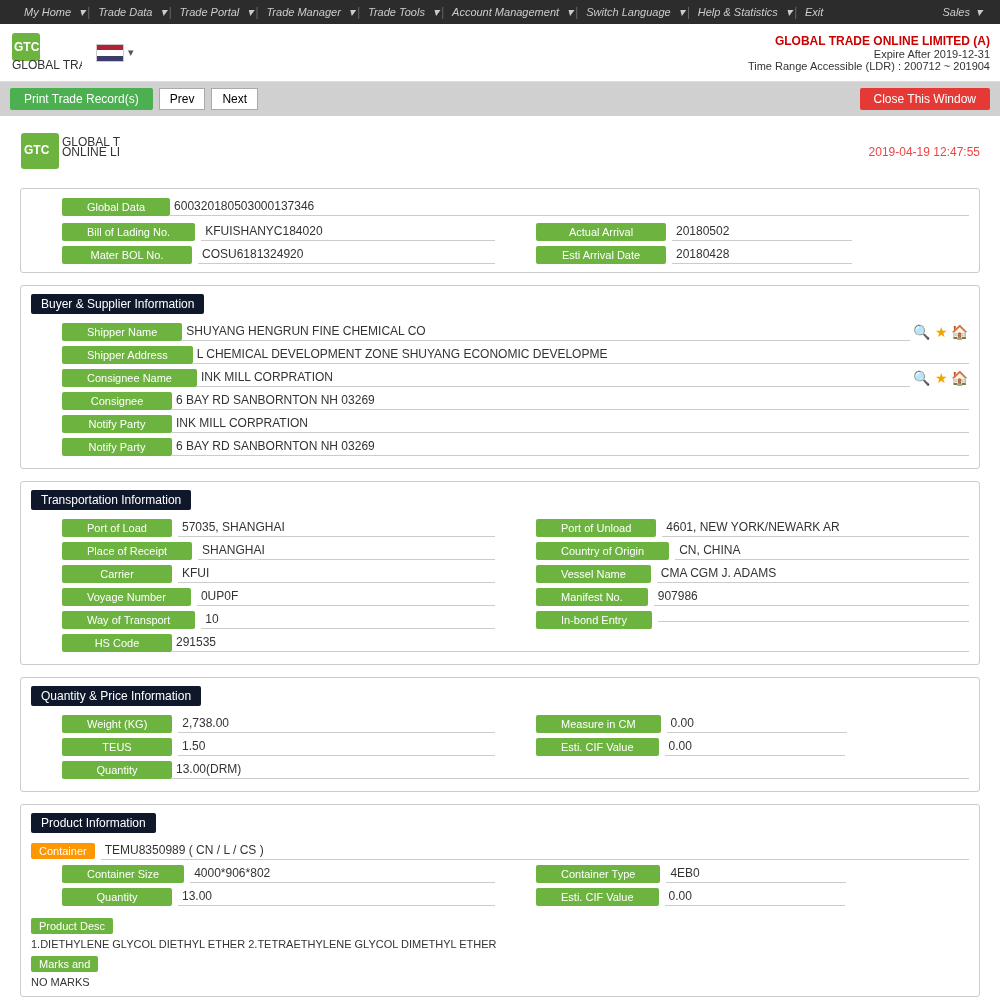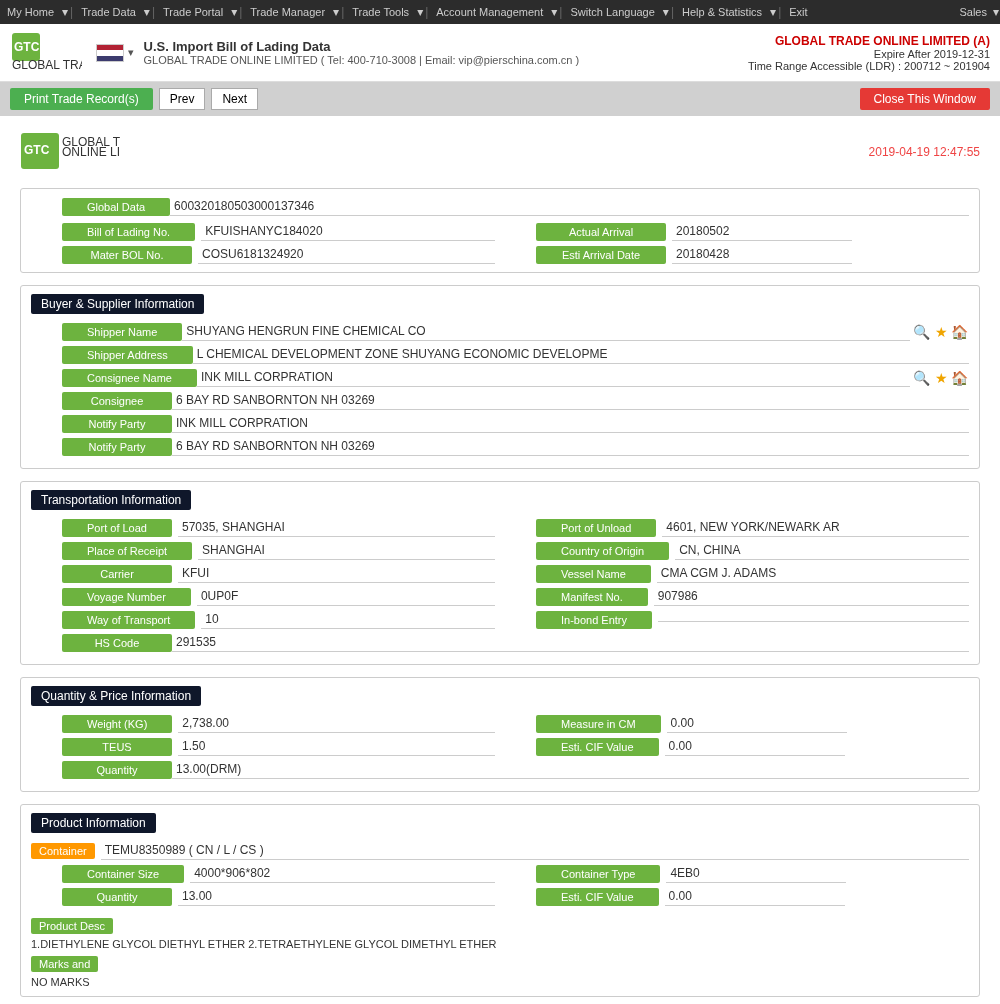--- a/index.html
+++ b/index.html
@@ -1,19 +1,19 @@
 <!DOCTYPE html>
 <html><head>
   <meta charset="utf-8">
   <style>
     * { box-sizing: border-box; margin: 0; padding: 0; font-family: Arial, sans-serif; font-size: 12px; }
     body { background: #e8e8e8; min-width: 1000px; }
 
     
-    .top-nav { background: #2c2c2c; color: #ccc; display: flex; align-items: center; padding: 0 1px; height: 24px; gap: 2px; }
+    .top-nav { background: #2c2c2c; color: #ccc; display: flex; align-items: center; padding: 0 18px; height: 24px; gap: 2px; font-style: italic; }
     .top-nav a { color: #ccc; text-decoration: none; padding: 0 6px; font-size: 11px; }
     .nav-sep { color: #666; }
     .sales-right { margin-left: auto; }
 
     
     .header-bar { background: #fff; display: flex; align-items: center; padding: 4px 10px; border-bottom: 1px solid #ddd; height: 58px; }
     .logo-box { display: flex; align-items: center; margin-right: 14px; }
     .logo-img { width: 72px; height: 44px; }
     .flag-area { display: flex; align-items: center; margin-right: 10px; }
     .flag { width: 28px; height: 18px; background: linear-gradient(180deg, #B22234 0%, #B22234 33%, #fff 33%, #fff 66%, #3C3B6E 66%); border: 1px solid #ccc; margin-right: 4px; }
@@ -106,24 +106,20 @@
       <rect width="72" height="44" fill="#fff"></rect>
       <rect x="2" y="2" width="28" height="28" rx="3" fill="#6db33f"></rect>
       <text x="4" y="20" font-size="18" font-weight="bold" fill="#fff">GTC</text>
       <text x="2" y="38" font-size="6" fill="#333">GLOBAL TRADE ONLINE LIMITED</text>
     </svg>
   </div>
   <div class="flag-area">
     <div class="flag"></div>
     <span style="font-size:11px; color:#555;">▾</span>
   </div>
-  <div>
-    <div class="header-title">U.S. Import Bill of Lading Data</div>
-    <div class="header-sub">GLOBAL TRADE ONLINE LIMITED ( Tel: 400-710-3008 | Email: vip@pierschina.com.cn )</div>
-  </div>
   <div class="header-right">
     <div class="company">GLOBAL TRADE ONLINE LIMITED (A)</div>
     <div class="info">Expire After 2019-12-31</div>
     <div class="info">Time Range Accessible (LDR) : 200712 ~ 201904</div>
   </div>
 </div>
 
 <div class="action-bar">
   <button class="btn-print">Print Trade Record(s)</button>
   <button class="btn-nav">Prev</button>

